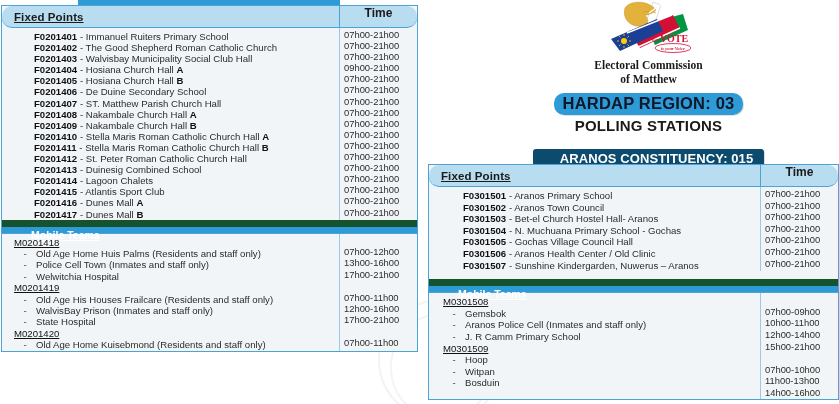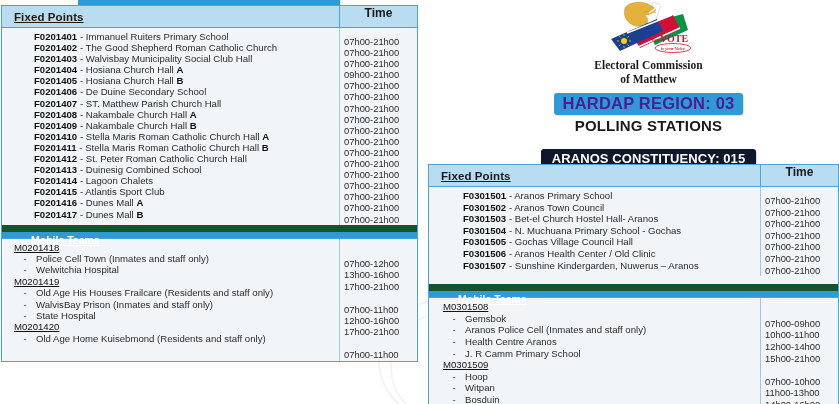--- a/index.html
+++ b/index.html
@@ -42,20 +42,21 @@
     background: #f2f5f8;
     border: 1px solid #4ba3d8;
     overflow: hidden;
   }
   .tbl-head {
     display: flex;
     background: #b8dcf0;
     border-bottom: 1px solid #4ba3d8;
     height: 22px;
     align-items: center;
+    border-radius: 10px;
   }
   .tbl-head .h-left {
     flex: 1 1 auto;
     padding-left: 12px;
     font-size: 11.5px;
     font-weight: bold;
     color: #1a1a1a;
     text-decoration: underline;
     letter-spacing: .1px;
   }
@@ -84,21 +85,21 @@
     font-weight: bold;
     color: #ffffff;
     text-decoration: underline;
   }
 
   .body-wrap { display: flex; }
   .col-names { flex: 1 1 auto; padding-top: 3px; }
   .col-times {
     flex: 0 0 auto;
     border-left: 1px solid #9cc9e4;
-    padding-top: 8px;
+    padding-top: 1px;
   }
 
   .row {
     font-size: 9.6px;
     color: #2b2b2b;
     white-space: nowrap;
     overflow: hidden;
   }
   .row b { color: #111; font-weight: bold; padding-left: 20px; }
   .row .sfx { font-weight: bold; color: #111; }
@@ -171,36 +172,36 @@
     font-family: "Liberation Serif", serif;
     font-size: 11.5px;
     font-weight: bold;
     color: #1b1b1b;
     line-height: 12.5px;
     margin-top: 1px;
   }
   .pill {
     display: inline-block;
     background: #2e9bd6;
-    color: #4c1d95;
+    color: #0f172a;
     font-size: 16.5px;
     font-weight: bold;
     letter-spacing: .2px;
     padding: 1px 9px 2px 9px;
-    border-radius: 3px;
+    border-radius: 10px;
     box-shadow: 1px 1px 0 rgba(0,0,0,.12);
   }
   .pill-sm {
     display: inline-block;
-    background: #0f172a;
+    background: #0c4a6e;
     color: #ffffff;
     font-size: 13px;
     font-weight: bold;
     letter-spacing: .1px;
-    padding: 2px 11px 3px 11px;
+    padding: 2px 11px 3px 27px;
     border-radius: 3px;
     box-shadow: 1px 1px 0 rgba(0,0,0,.12);
   }
   .subtitle {
     font-size: 15px;
     font-weight: bold;
     color: #1a1a1a;
     letter-spacing: .2px;
     margin-top: 2px;
   }
@@ -318,20 +319,21 @@
         </div>
     </div>
 
     <div class="band">
       <span>Mobile Teams</span>
     </div>
 
     <div class="body-wrap">
       <div class="col-names" id="L-mt-names">
           <div class="grp">M0201418</div>
+          <div class="sub"><span class="dash">-</span>Old Age Home Huis Palms (Residents and staff only)</div>
           <div class="sub"><span class="dash">-</span>Police Cell Town (Inmates and staff only)</div>
           <div class="sub"><span class="dash">-</span>Welwitchia Hospital</div>
           <div class="grp">M0201419</div>
           <div class="sub"><span class="dash">-</span>Old Age His Houses Frailcare (Residents and staff only)</div>
           <div class="sub"><span class="dash">-</span>WalvisBay Prison (Inmates and staff only)</div>
           <div class="sub"><span class="dash">-</span>State Hospital</div>
           <div class="grp">M0201420</div>
           <div class="sub"><span class="dash">-</span>Old Age Home Kuisebmond (Residents and staff only)</div>
         </div>
       <div class="col-times mt-times" id="L-mt-times">
@@ -379,21 +381,20 @@
 
     <div class="band">
       <span>Mobile Teams</span>
     </div>
 
     <div class="body-wrap">
       <div class="col-names" id="R-mt-names">
           <div class="grp">M0301508</div>
           <div class="sub"><span class="dash">-</span>Gemsbok</div>
           <div class="sub"><span class="dash">-</span>Aranos Police Cell (Inmates and staff only)</div>
-          <div class="sub"><span class="dash">-</span>Health Centre Aranos</div>
           <div class="sub"><span class="dash">-</span>J. R Camm Primary School</div>
           <div class="grp">M0301509</div>
           <div class="sub"><span class="dash">-</span>Hoop</div>
           <div class="sub"><span class="dash">-</span>Witpan</div>
           <div class="sub"><span class="dash">-</span>Bosduin</div>
         </div>
       <div class="col-times mt-times" id="R-mt-times">
           <div class="trow spacer-grp">&nbsp;</div>
           <div class="trow">07h00-09h00</div>
           <div class="trow">10h00-11h00</div>

